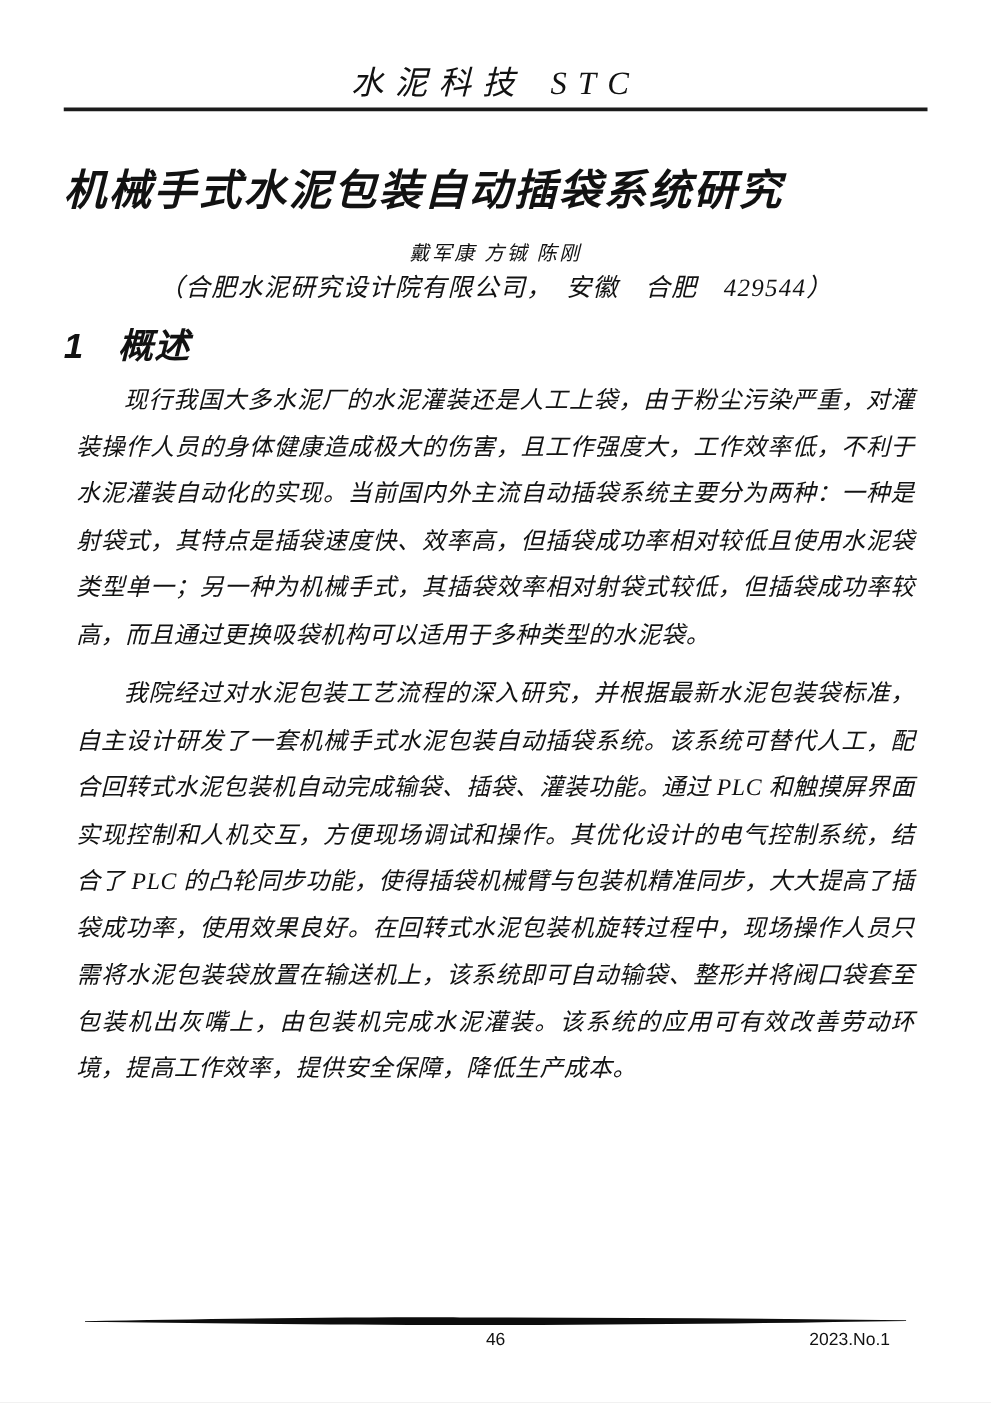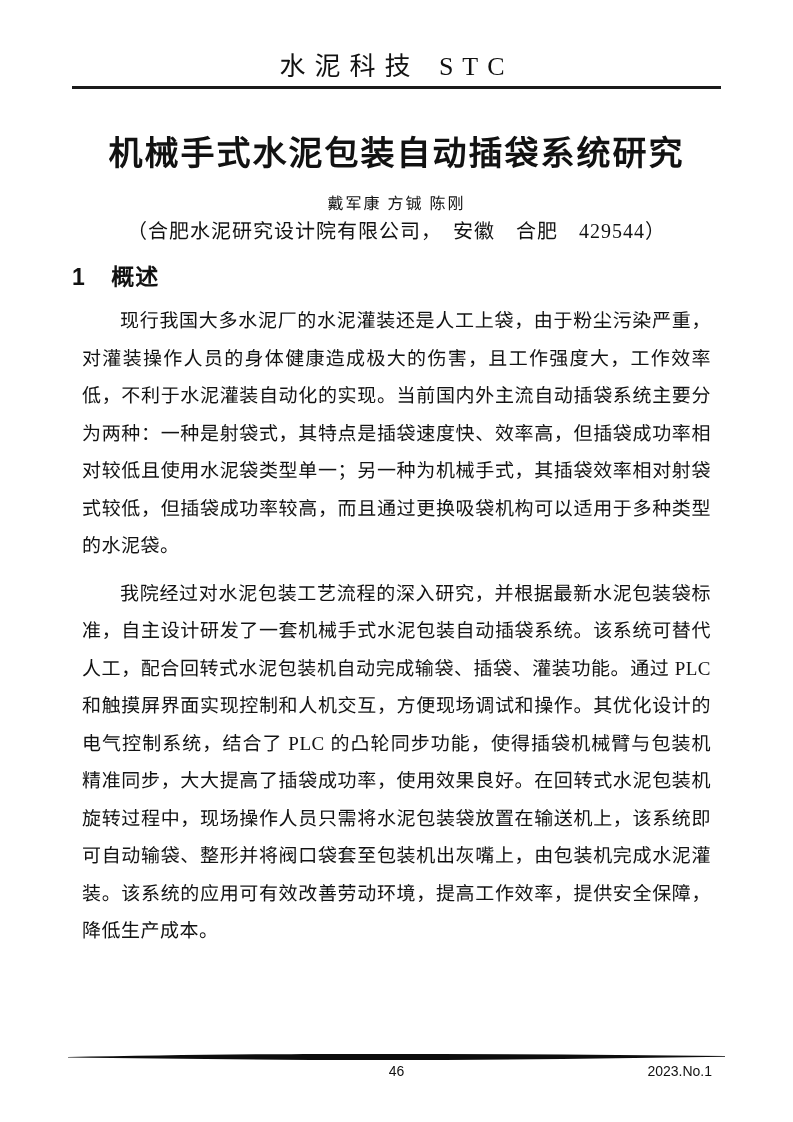--- a/index.html
+++ b/index.html
@@ -8,21 +8,22 @@
     width: 793px;
     height: 1122px;
     margin: 0 auto;
     background: #ffffff;
     color: #121212;
     font-family: "Liberation Serif", serif;
     overflow: hidden;
     box-sizing: border-box;
   }
   .content {
-    padding: 0 72px;
+    padding: 0 51px;
+    font-style: italic;
   }
   
   .masthead {
     padding-top: 50px;
     text-align: center;
   }
   .journal-name {
     font-size: 26px;
     line-height: 34px;
     letter-spacing: 9px;
@@ -34,42 +35,41 @@
     border-top: 3px solid #1b1b1b;
     height: 0;
   }
   
   .title {
     margin: 41px 0 0 0;
     font-family: "Liberation Sans", sans-serif;
     font-weight: 700;
     font-size: 34px;
     line-height: 46px;
-    text-align: center;
     letter-spacing: 2px;
   }
   .authors {
     margin-top: 15px;
     text-align: center;
     font-size: 16px;
     line-height: 25px;
     letter-spacing: 2px;
   }
   .affiliation {
     text-align: center;
     font-size: 20px;
     line-height: 30px;
     letter-spacing: 1px;
   }
   
   h2.sec {
     margin: 16px 0 2px 0;
     font-family: "Liberation Sans", sans-serif;
     font-weight: 700;
-    font-size: 23px;
+    font-size: 28px;
     line-height: 30px;
     letter-spacing: 1px;
   }
   h2.sec .h-num { display: inline-block; }
   h2.sec .h-title { display: inline-block; margin-left: 18px; }
   p.body-para {
     margin: 10px;
     font-size: 19px;
     line-height: 37.5px;
     text-align: justify;

